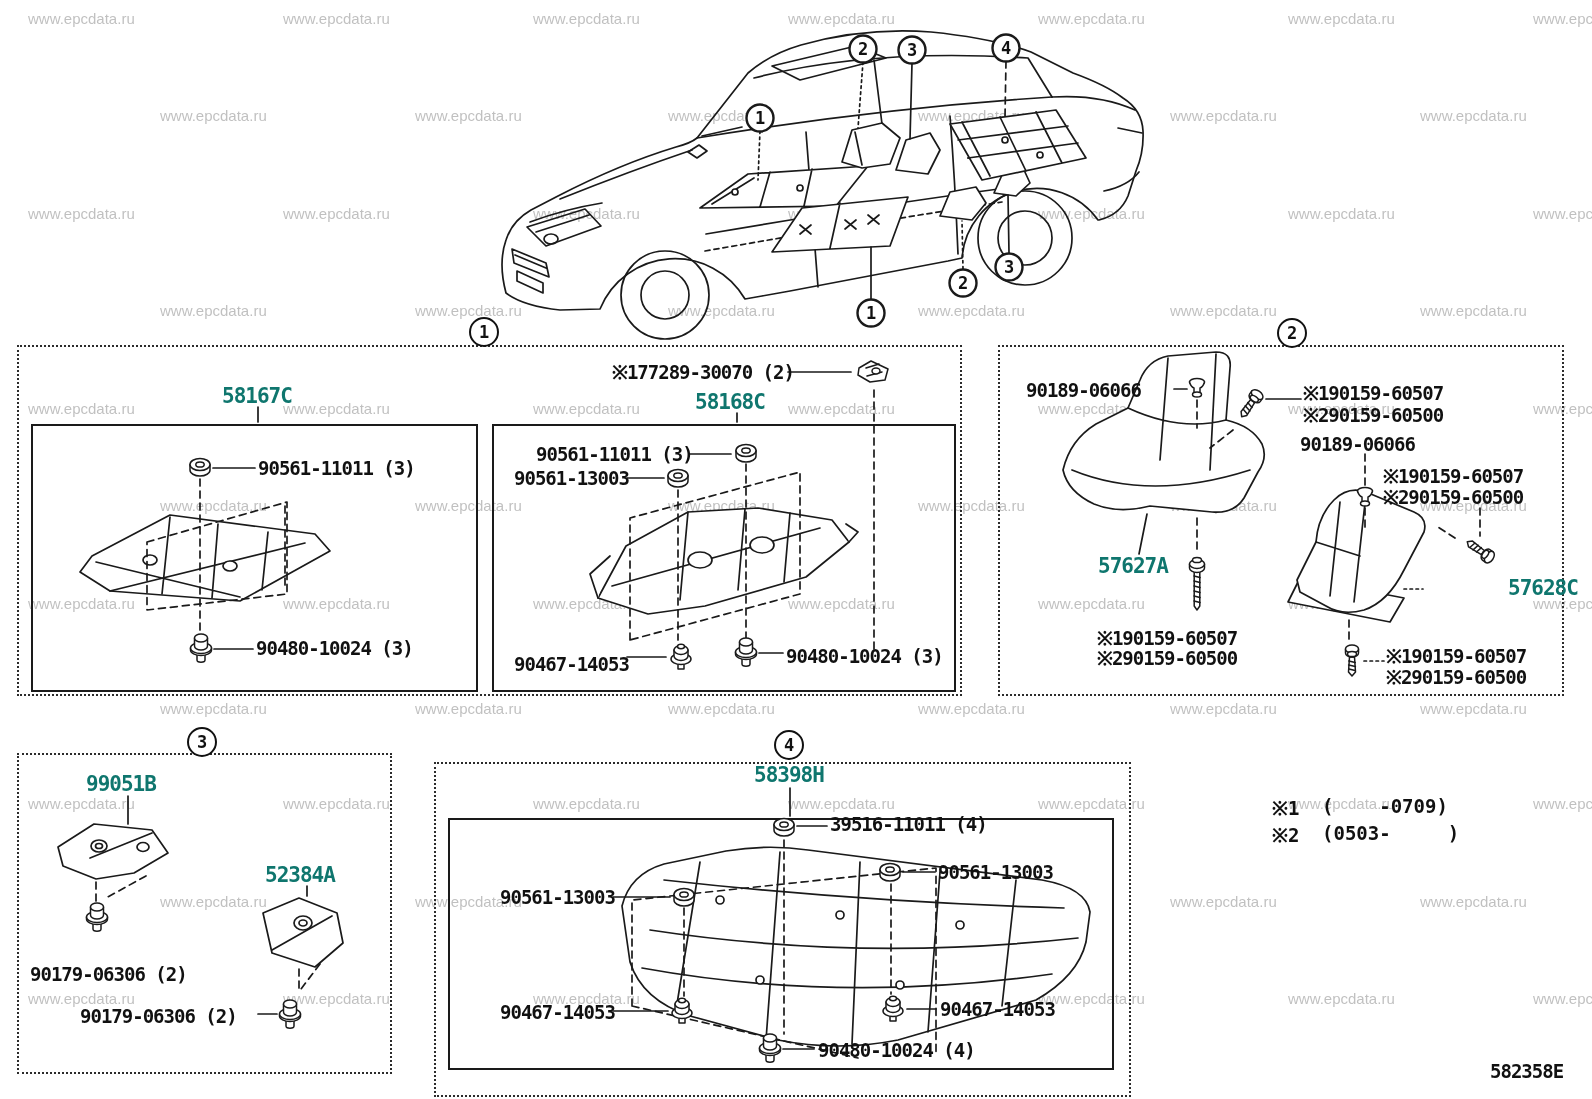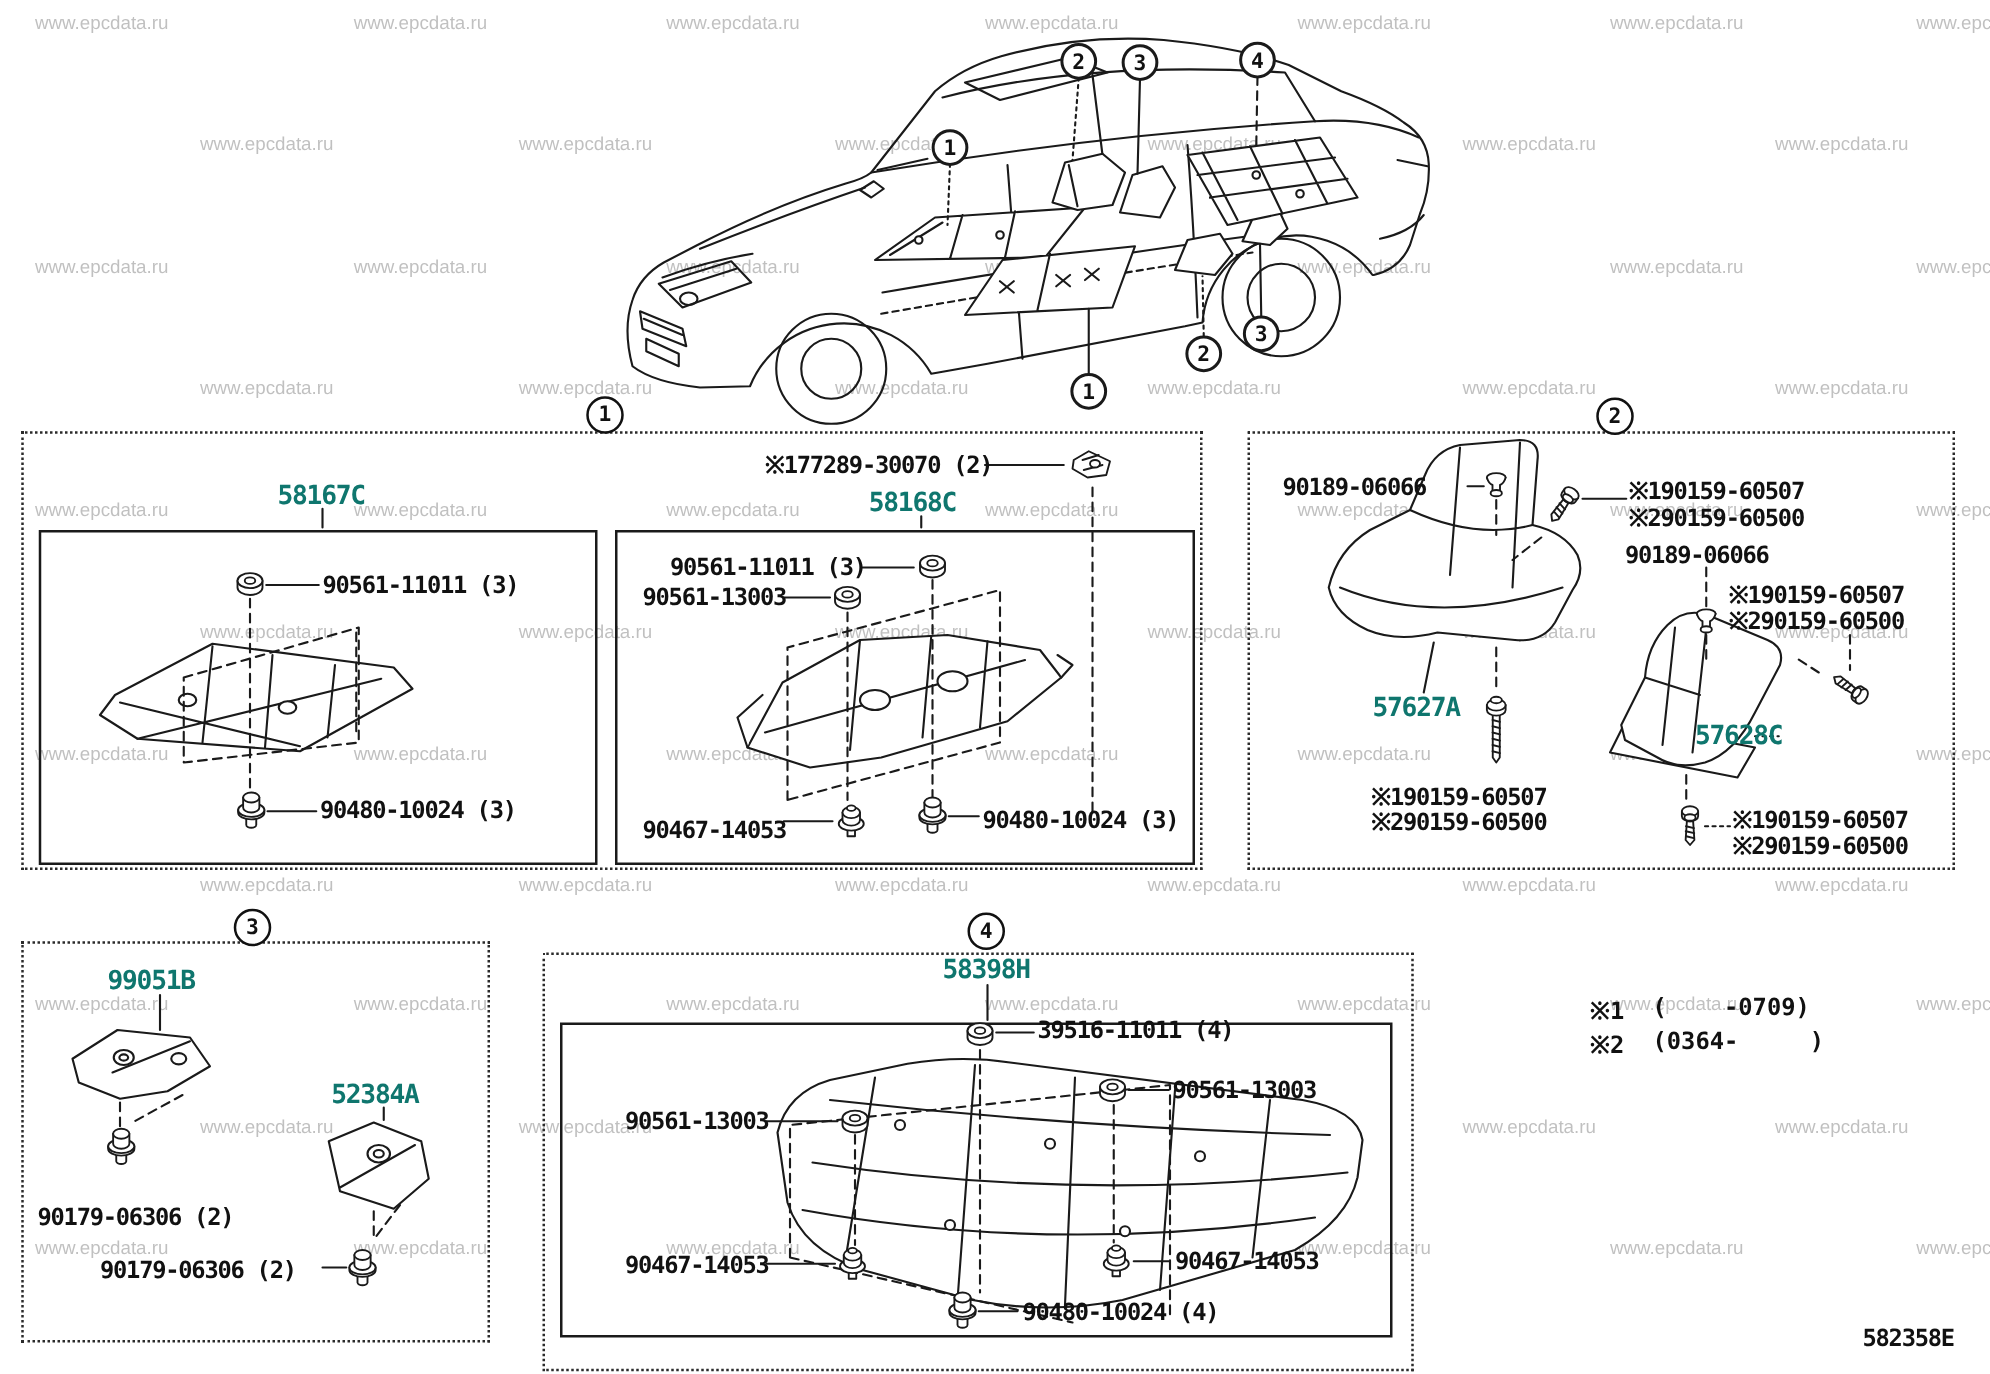--- a/index.html
+++ b/index.html
@@ -345,21 +345,21 @@
   <span class="pn" style="left:514px;top:653px;">90467-14053</span>
   <span class="pn" style="left:786px;top:645px;">90480-10024 (3)</span>
 
   <span class="pn" style="left:1026px;top:379px;">90189-06066</span>
   <span class="pn" style="left:1303px;top:382px;">※190159-60507</span>
   <span class="pn" style="left:1303px;top:404px;">※290159-60500</span>
   <span class="pn" style="left:1300px;top:433px;">90189-06066</span>
   <span class="pn" style="left:1383px;top:465px;">※190159-60507</span>
   <span class="pn" style="left:1383px;top:486px;">※290159-60500</span>
   <span class="tt" style="left:1098px;top:555px;">57627A</span>
-  <span class="tt" style="left:1356px;top:577px;">57628C</span>
+  <span class="tt" style="left:1508px;top:577px;">57628C</span>
   <span class="pn" style="left:1097px;top:627px;">※190159-60507</span>
   <span class="pn" style="left:1097px;top:647px;">※290159-60500</span>
   <span class="pn" style="left:1386px;top:645px;">※190159-60507</span>
   <span class="pn" style="left:1386px;top:666px;">※290159-60500</span>
 
   <span class="tt" style="left:86px;top:773px;">99051B</span>
   <span class="tt" style="left:265px;top:864px;">52384A</span>
   <span class="pn" style="left:30px;top:963px;">90179-06306 (2)</span>
   <span class="pn" style="left:80px;top:1005px;">90179-06306 (2)</span>
 
@@ -367,16 +367,16 @@
   <span class="pn" style="left:830px;top:813px;">39516-11011 (4)</span>
   <span class="pn" style="left:938px;top:861px;">90561-13003</span>
   <span class="pn" style="left:500px;top:886px;">90561-13003</span>
   <span class="pn" style="left:500px;top:1001px;">90467-14053</span>
   <span class="pn" style="left:940px;top:998px;">90467-14053</span>
   <span class="pn" style="left:818px;top:1039px;">90480-10024 (4)</span>
 
   <span class="legend-row" style="left:1272px;top:795px;">※1</span>
   <span class="legend-row" style="left:1322px;top:795px;">(    -0709)</span>
   <span class="legend-row" style="left:1272px;top:822px;">※2</span>
-  <span class="legend-row" style="left:1322px;top:822px;">(0364-     )</span>
+  <span class="legend-row" style="left:1322px;top:822px;">(0503-     )</span>
 
   <span class="pn" style="left:1490px;top:1060px;">582358E</span>
 </div>
 
 </body></html>

